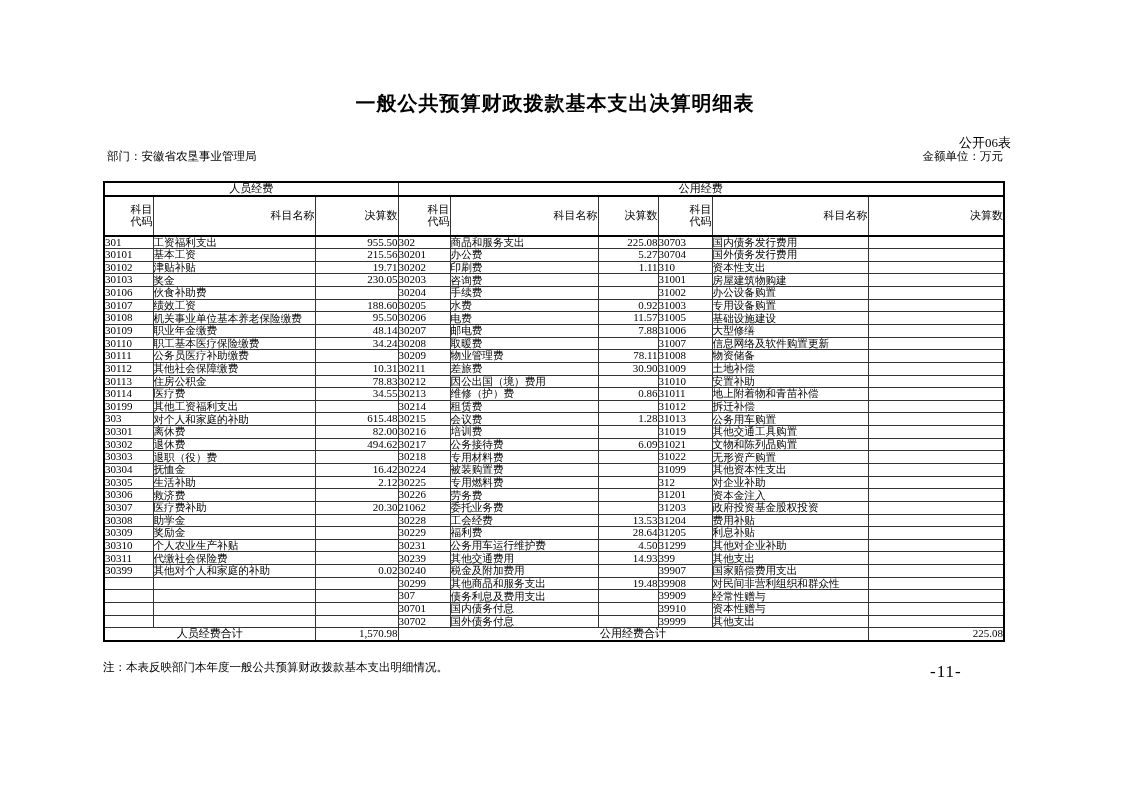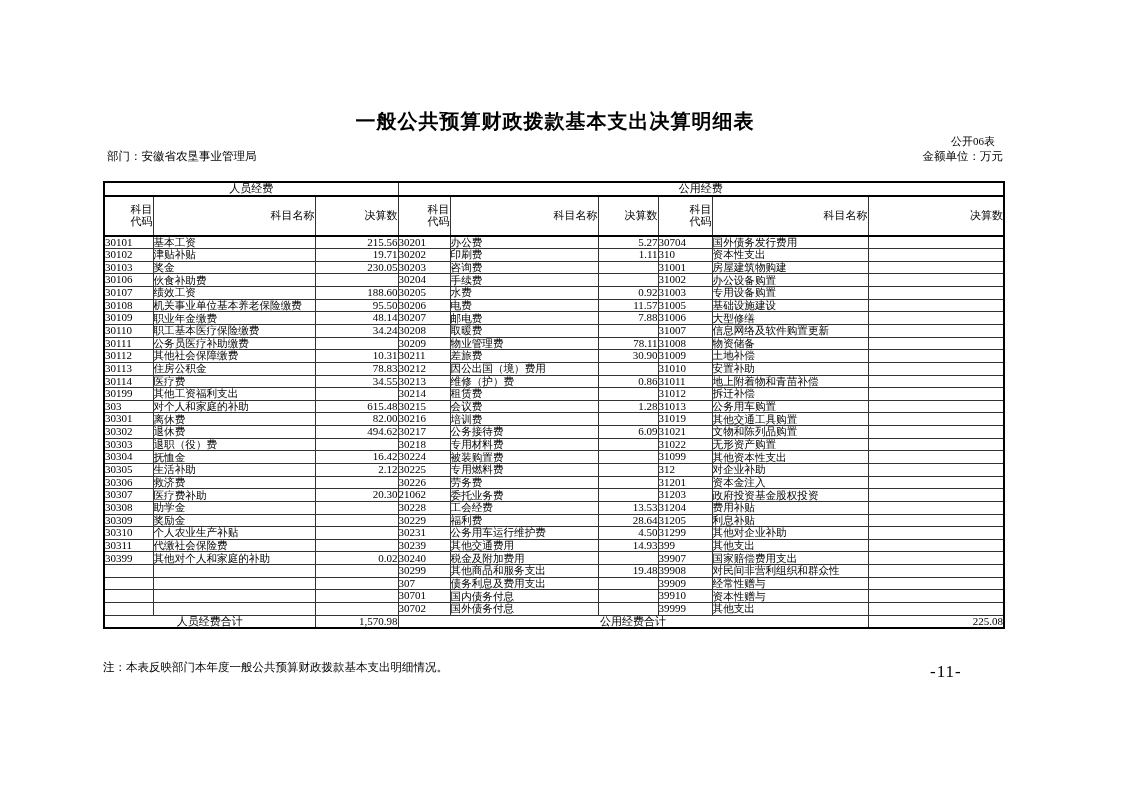--- a/index.html
+++ b/index.html
@@ -4,24 +4,24 @@
 <style>
   html,body{margin:0;padding:0;background:#ffffff;}
   body{
     width:1123px;height:794px;
     font-family:"Liberation Serif","DejaVu Serif",serif;
     color:#000;
   }
   .sheet{position:relative;width:1123px;height:794px;background:#fff;overflow:hidden;}
 
   .title{
-    position:absolute;top:108px;left:0;width:1110px;
+    position:absolute;top:90px;left:0;width:1110px;
     text-align:center;font-size:20px;font-weight:bold;letter-spacing:1px;
   }
-  .form-code{position:absolute;top:134px;right:128px;font-size:11px;}
+  .form-code{position:absolute;top:134px;right:112px;font-size:13px;}
   .dept{position:absolute;top:149px;left:107px;font-size:11.5px;}
   .unit{position:absolute;top:149px;right:120px;font-size:11.5px;}
 
   table.grid{
     position:absolute;top:181px;left:103px;width:900px;
     border-collapse:collapse;table-layout:fixed;
     border:2px solid #000;
     font-size:11px;line-height:1.05;
   }
   table.grid th,table.grid td{
@@ -87,20 +87,31 @@
         <th>科目名称</th>
         <th>决算数</th>
         <th class="th-code">科目
 代码</th>
         <th>科目名称</th>
         <th>决算数</th>
       </tr>
     </thead>
     <tbody>
         <tr>
+          <td class="td-code">301</td>
+          <td class="td-name">工资福利支出</td>
+          <td class="td-value">955.50</td>
+          <td class="td-code">302</td>
+          <td class="td-name">商品和服务支出</td>
+          <td class="td-value">225.08</td>
+          <td class="td-code">30703</td>
+          <td class="td-name td-indent">国内债务发行费用</td>
+          <td class="td-value"></td>
+        </tr>
+        <tr>
           <td class="td-code">30101</td>
           <td class="td-name td-indent">基本工资</td>
           <td class="td-value">215.56</td>
           <td class="td-code">30201</td>
           <td class="td-name td-indent">办公费</td>
           <td class="td-value">5.27</td>
           <td class="td-code">30704</td>
           <td class="td-name td-indent">国外债务发行费用</td>
           <td class="td-value"></td>
         </tr>

